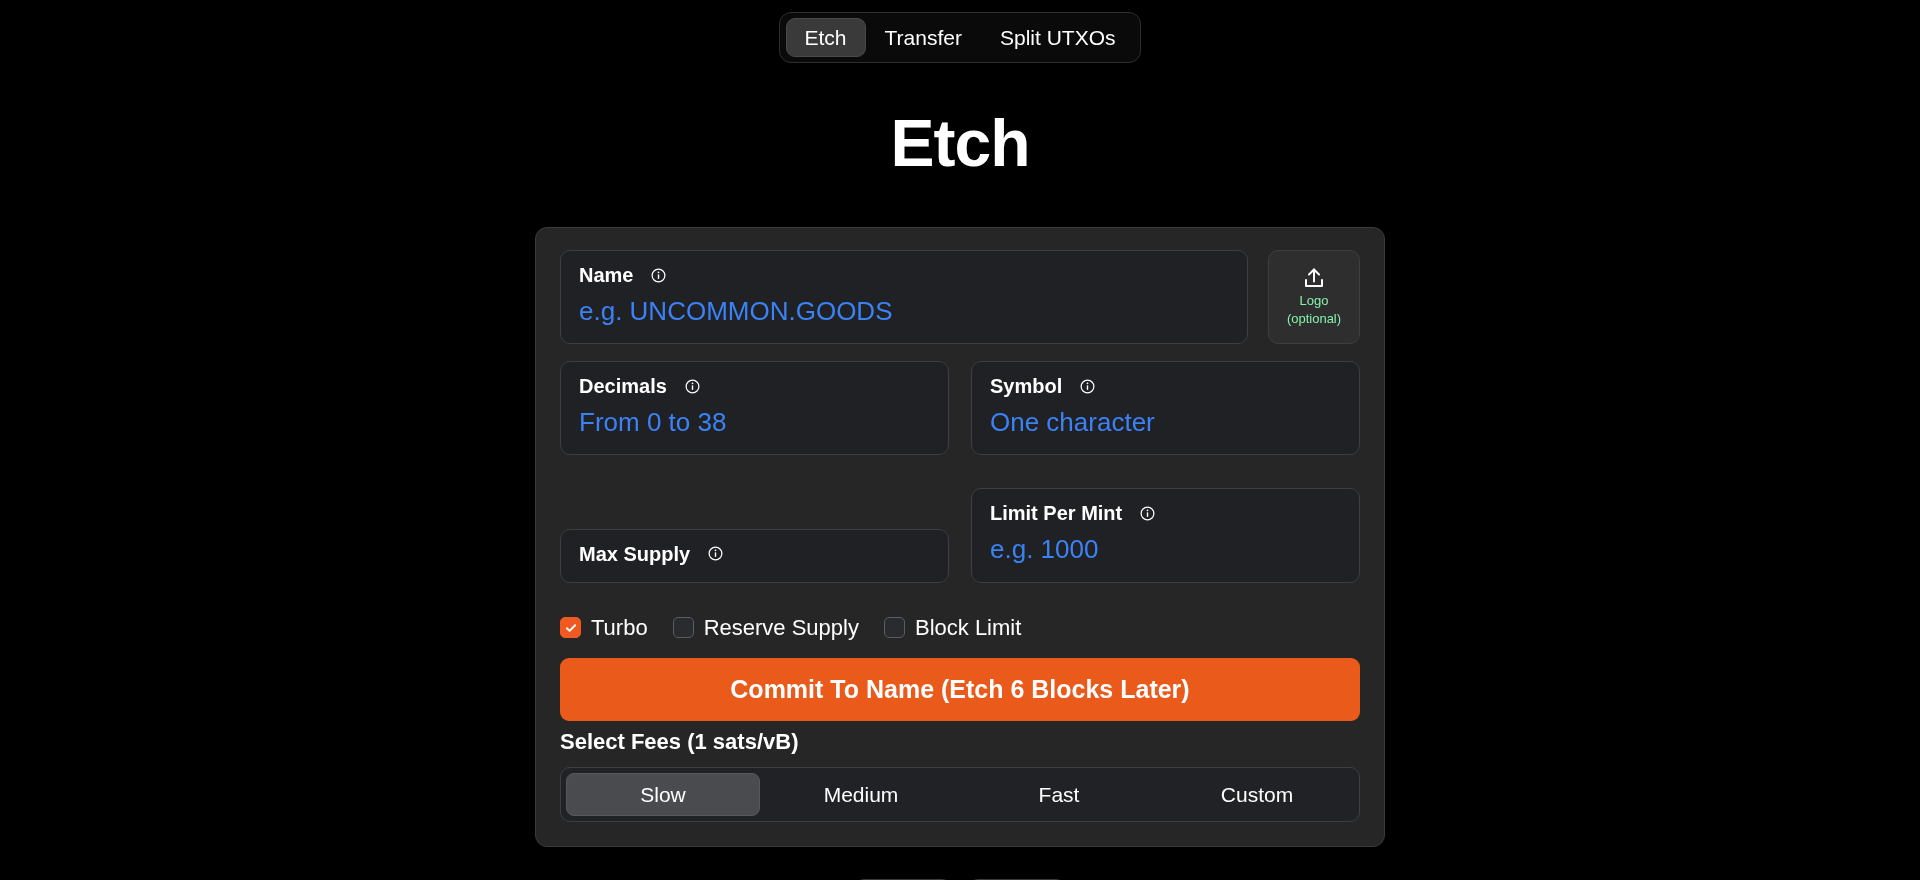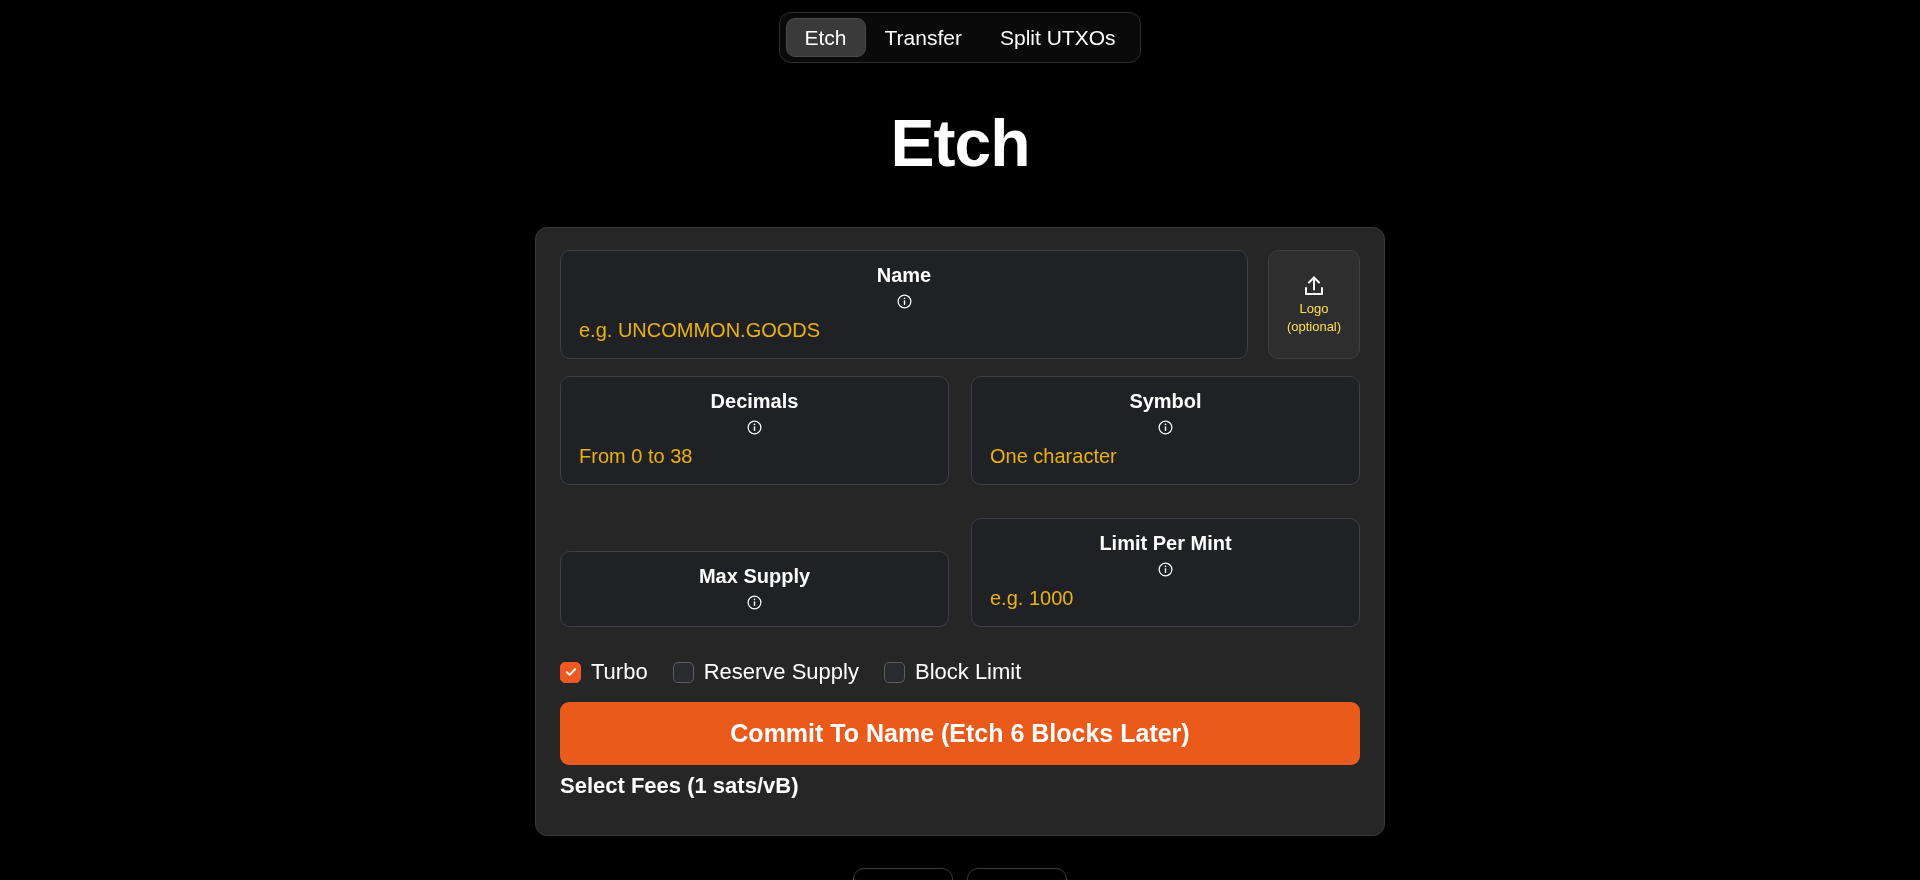--- a/index.html
+++ b/index.html
@@ -79,30 +79,29 @@
     background: #202124;
     border: 1px solid #3c3f44;
     border-radius: 10px;
     padding: 12px 18px 16px 18px;
     flex: 1;
     min-width: 0;
   }
   .field-label {
     display: flex;
     align-items: center;
-    gap: 7px;
+    gap: 18px;
     color: #ffffff;
     font-size: 20px;
     font-weight: bold;
     line-height: 1.2;
-    flex-direction: column;
   }
   .field-placeholder {
-    color: #eab308;
-    font-size: 20px;
+    color: #3b82f6;
+    font-size: 26px;
     margin-top: 9px;
     line-height: 1.2;
     white-space: nowrap;
     overflow: hidden;
   }
   .info-icon {
     width: 15px;
     height: 15px;
     flex: 0 0 15px;
     display: inline-block;
@@ -119,21 +118,21 @@
     border: 1px solid #3f3f3f;
     border-radius: 10px;
     display: flex;
     flex-direction: column;
     align-items: center;
     justify-content: center;
     gap: 3px;
     cursor: pointer;
   }
   .logo-btn-text {
-    color: #fde047;
+    color: #86efac;
     font-size: 13px;
     line-height: 1.15;
     text-align: center;
   }
   .upload-icon { width: 26px; height: 24px; display: block; }
 
   
   .checks {
     display: flex;
     align-items: center;
@@ -353,20 +352,26 @@
 
       <div class="check">
         <span class="box"></span>
         <span class="check-label">Block Limit</span>
       </div>
     </div>
 
     <button class="commit-btn">Commit To Name (Etch 6 Blocks Later)</button>
 
     <div class="fees-title">Select Fees (1 sats/vB)</div>
+    <div class="fees-bar">
+      <div class="fee-opt selected">Slow</div>
+      <div class="fee-opt">Medium</div>
+      <div class="fee-opt">Fast</div>
+      <div class="fee-opt">Custom</div>
+    </div>
 
   </div>
 </div>
 
 <div class="bottom-pills">
   <div class="bottom-pill"></div>
   <div class="bottom-pill"></div>
 </div>
 
 </body></html>

